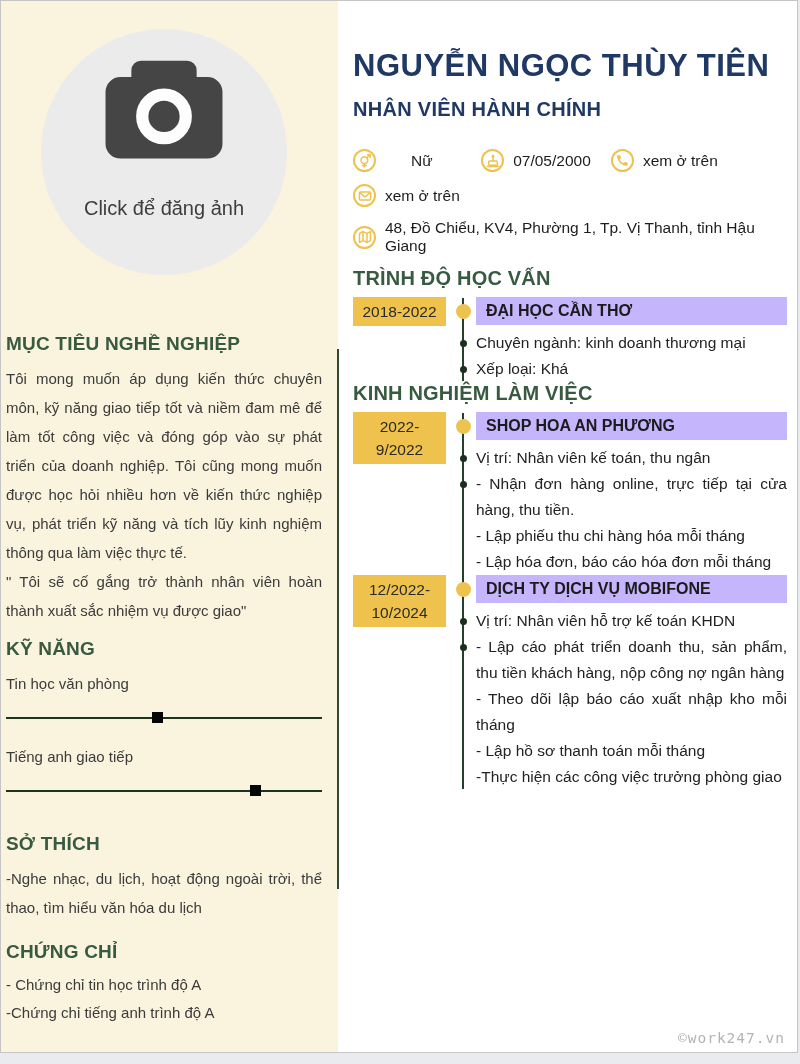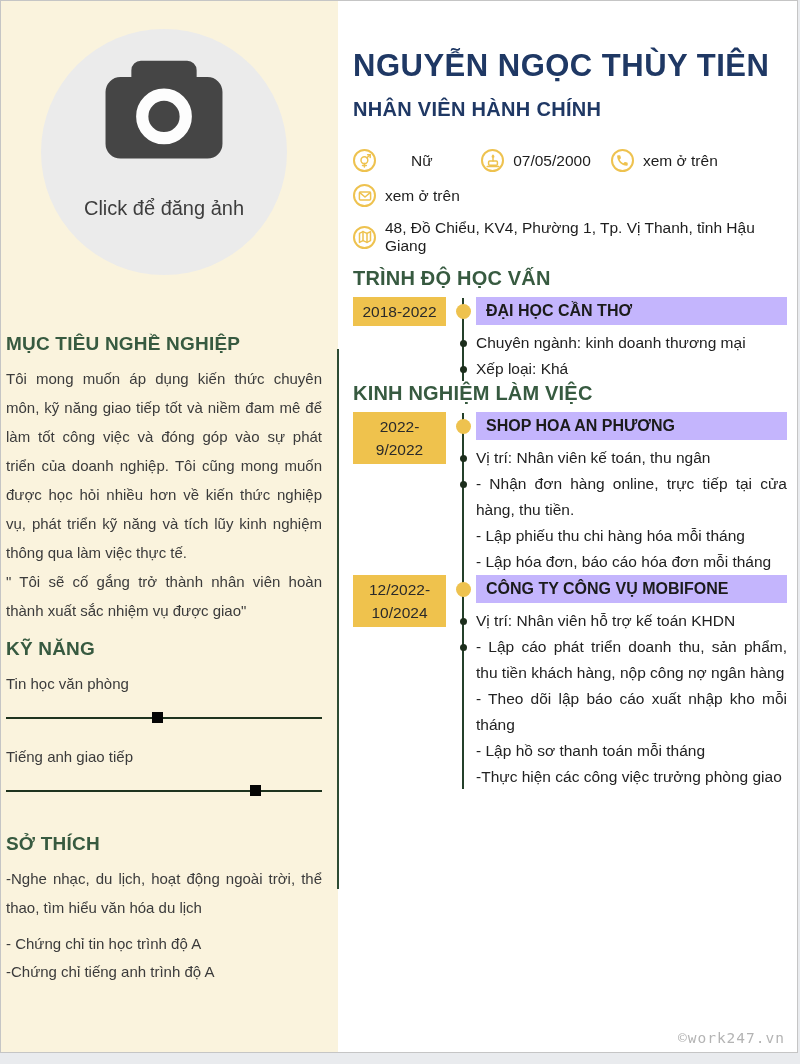--- a/index.html
+++ b/index.html
@@ -144,20 +144,21 @@
 
     <div class="skill-label second">Tiếng anh giao tiếp</div>
     <div class="slider">
       <div class="track"></div>
       <div class="handle" style="left: calc(79% - 6px);"></div>
     </div>
 
     <h2 class="side-h hobby-h">SỞ THÍCH</h2>
     <p class="side-p">-Nghe nhạc, du lịch, hoạt động ngoài trời, thể thao, tìm hiểu văn hóa du lịch</p>
 
+    <h2 class="side-h cert-h">CHỨNG CHỈ</h2>
     <div class="cert-wrap">
       <div class="cert-line">- Chứng chỉ tin học trình độ A</div>
       <div class="cert-line">-Chứng chỉ tiếng anh trình độ A</div>
     </div>
   </aside>
 
   <div class="v-divider"></div>
 
   <main class="main">
 
@@ -255,21 +256,21 @@
           <div class="detail">- Lập hóa đơn, báo cáo hóa đơn mỗi tháng</div>
         </div>
       </div>
 
       <div class="entry">
         <div class="badge">
           <div>12/2022-</div>
           <div>10/2024</div>
         </div>
         <div class="entry-content">
-          <div class="entry-title">CÔNG TY CÔNG VỤ MOBIFONE</div>
+          <div class="entry-title">DỊCH TY DỊCH VỤ MOBIFONE</div>
           <div class="detail dot">Vị trí: Nhân viên hỗ trợ kế toán KHDN</div>
           <div class="detail dot">- Lập cáo phát triển doanh thu, sản phẩm, thu tiền khách hàng, nộp công nợ ngân hàng</div>
           <div class="detail">- Theo dõi lập báo cáo xuất nhập kho mỗi tháng</div>
           <div class="detail">- Lập hồ sơ thanh toán mỗi tháng</div>
           <div class="detail">-Thực hiện các công việc trưởng phòng giao</div>
         </div>
       </div>
     </div>
   </main>
 

